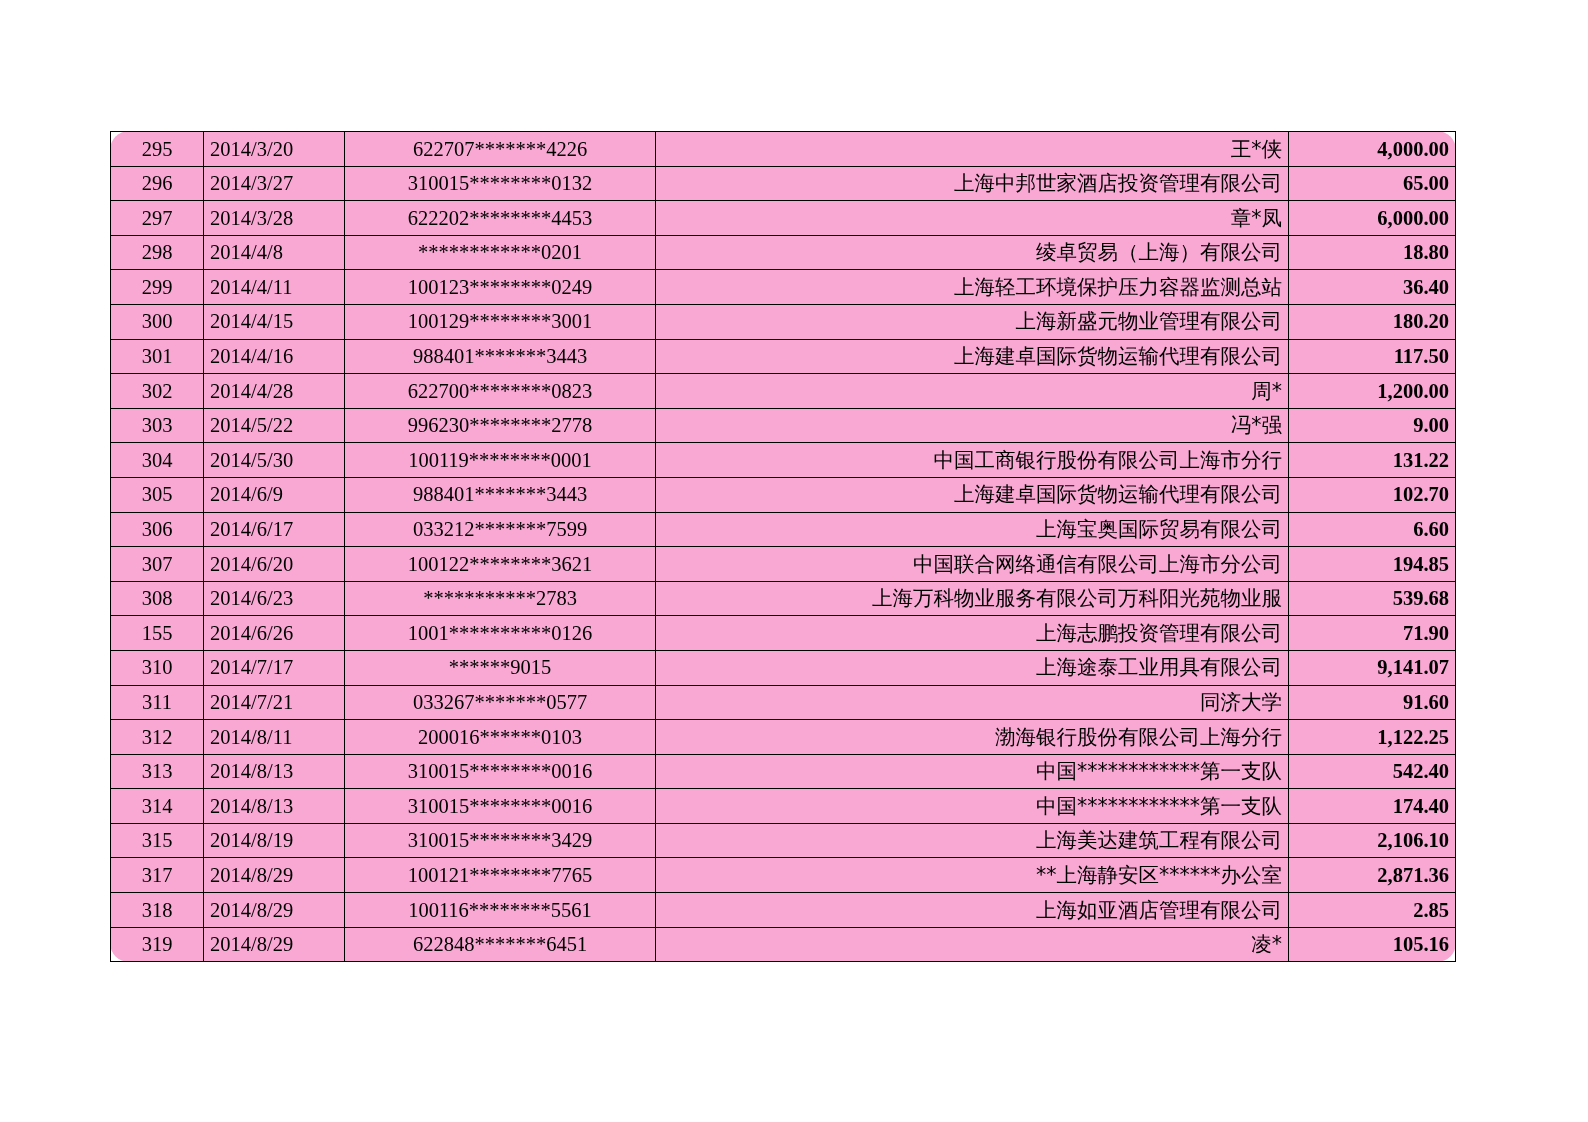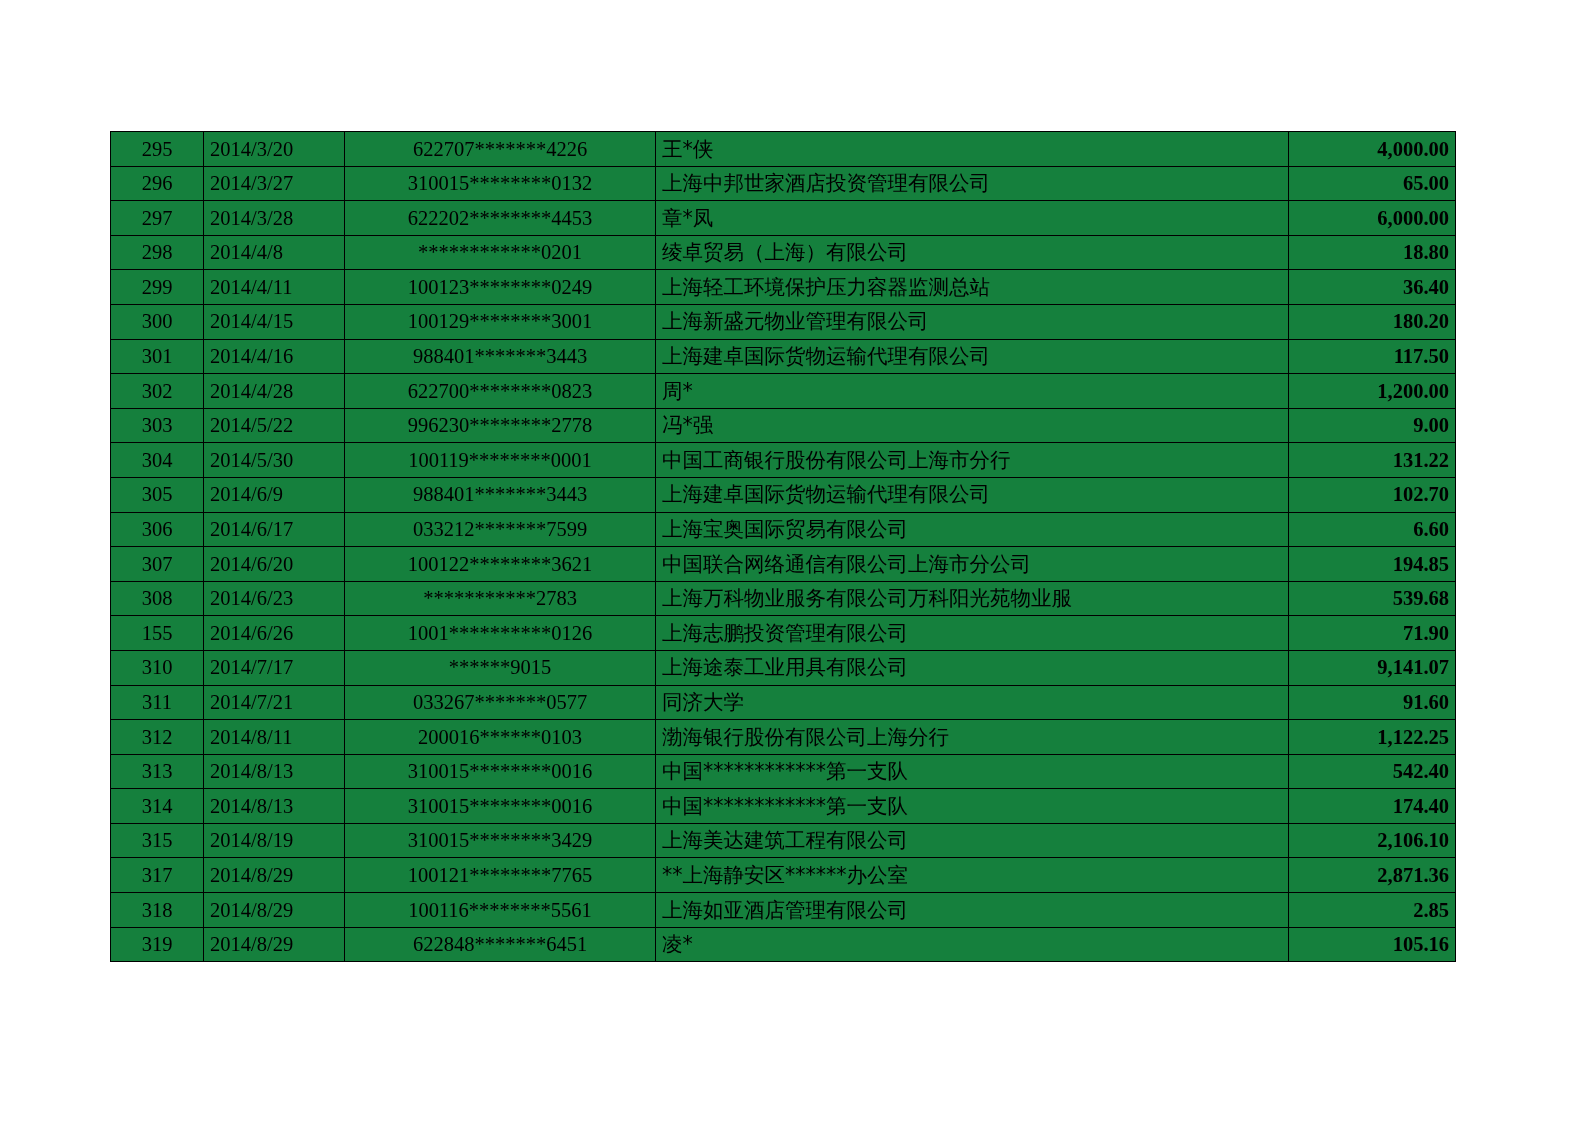--- a/index.html
+++ b/index.html
@@ -23,21 +23,22 @@
   .table-wrap {
     position: absolute;
     left: 110px;
     top: 131px;
     width: 1280px;
   }
   table.ledger {
     border-collapse: collapse;
     table-layout: fixed;
     width: 1280px;
-    background: #15803d;
+    background: #f9a8d4;
+    border-radius: 19px;
   }
   table.ledger td {
     border: 1px solid #000000;
     height: 33.6px;
     padding: 0 6px;
     font-size: 20.5px;
     line-height: 1.1;
     vertical-align: middle;
     white-space: nowrap;
     overflow: hidden;
@@ -51,21 +52,21 @@
     text-align: left;
     padding-left: 7px;
   }
   td.c-acct {
     width: 298px;
     text-align: center;
     padding-left: 5px;
   }
   td.c-name {
     width: 620px;
-    text-align: left;
+    text-align: right;
     padding-left: 7px;
     font-family: "DejaVu Sans", "Liberation Sans", sans-serif;
     font-size: 19px;
   }
   td.c-amt {
     width: 154px;
     text-align: right;
     padding-right: 8px;
     font-weight: bold;
   }

